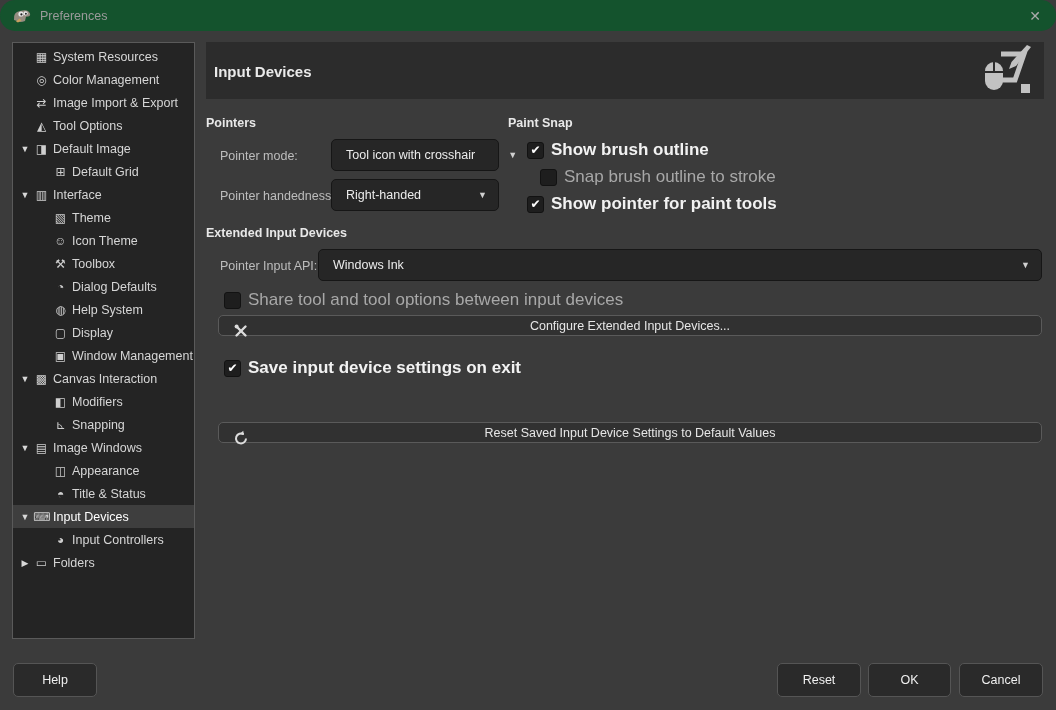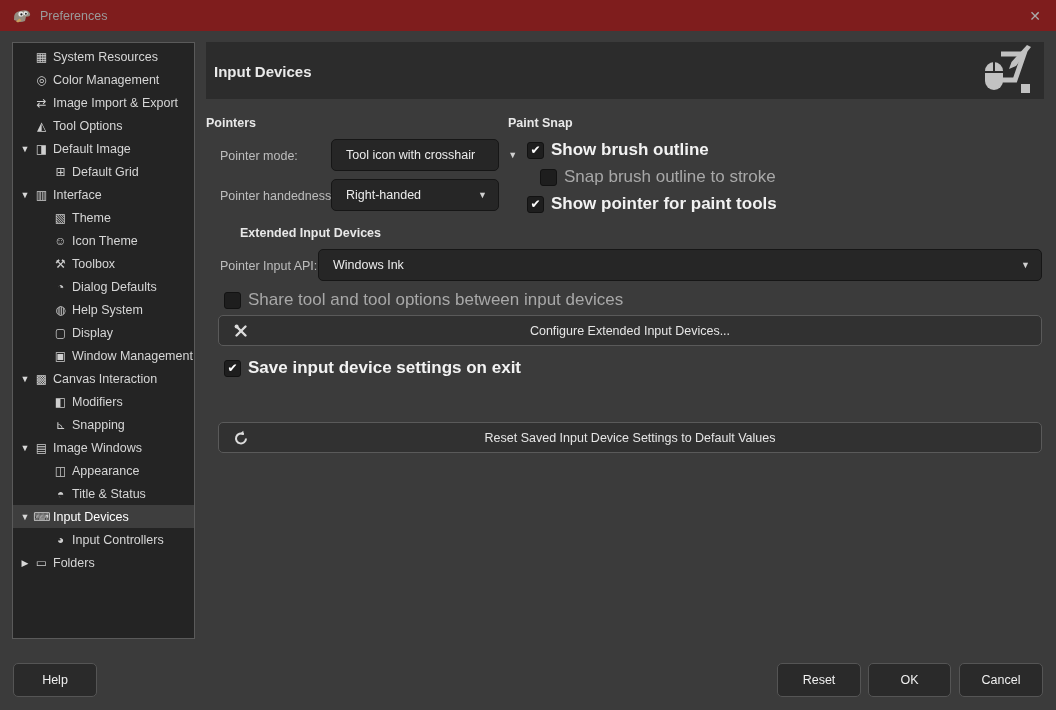--- a/index.html
+++ b/index.html
@@ -1,22 +1,22 @@
 <!DOCTYPE html>
 <html><head>
 <meta charset="utf-8">
 <style>
   * { margin:0; padding:0; box-sizing:border-box; }
   html,body { width:1056px; height:710px; }
   body { font-family:"Liberation Sans","DejaVu Sans",sans-serif; background:#3b3b3b; overflow:hidden; }
   .window { position:relative; width:1056px; height:710px; background:#3b3b3b; }
 
   
-  .titlebar { position:absolute; left:0; top:0; width:1056px; height:31px; background:#7f1d1d;
-              display:flex; align-items:center; }
+  .titlebar { position:absolute; left:0; top:0; width:1056px; height:31px; background:#14532d;
+              display:flex; align-items:center;border-radius:15px; }
   .app-icon { margin-left:12px; width:20px; height:16px; display:inline-flex; }
   .win-title { margin-left:8px; font-size:12.5px; color:#9a9a9a; }
   .close-btn { position:absolute; right:6px; top:0; width:30px; height:31px; display:flex;
                align-items:center; justify-content:center; color:#ababab; font-size:14px; cursor:default; }
 
   
   .sidebar { position:absolute; left:12px; top:42px; width:183px; height:597px;
              background:#242424; border:1px solid #5a5a5a; overflow:hidden; padding-top:2px; }
   .trow { display:flex; align-items:center; height:23px; padding-left:4px; cursor:default; }
   .trow.selected { background:#3e3e3e; }
@@ -44,21 +44,21 @@
   
   .cbrow { position:absolute; display:flex; align-items:center; cursor:default; }
   .cb { width:17px; height:17px; background:#1e1e1e; border:1px solid #121212; border-radius:3px;
         display:flex; align-items:center; justify-content:center; flex:0 0 17px; }
   .cb .mark { display:none; color:#ffffff; font-size:12px; line-height:1; margin-top:-1px; }
   .cbrow.checked .cb .mark { display:block; }
   .cb-label { margin-left:7px; font-size:17px; color:#a8a8a8; white-space:nowrap; }
   .cbrow.checked .cb-label { color:#f2f2f2; font-weight:bold; }
 
   
-  .wbtn { position:absolute; left:218px; width:824px; height:31px; background:#313131;
+  .wbtn { position:absolute; left:218px; width:824px; height:21px; background:#313131;
           border:1px solid #5a5a5a; border-radius:5px; display:flex; align-items:center;
           justify-content:center; font-size:12.5px; color:#e6e6e6; cursor:default; }
   .wbtn .wbtn-icon { position:absolute; left:14px; top:7px; width:16px; height:16px; display:inline-flex; }
 
   
   .fbtn { position:absolute; top:663px; height:34px; background:#2a2a2a; border:1px solid #555555;
           border-radius:5px; display:flex; align-items:center; justify-content:center;
           font-size:12.5px; color:#f0f0f0; cursor:default; }
 </style>
 </head>
@@ -239,21 +239,21 @@
     <span class="cb"></span>
     <span class="cb-label">Snap brush outline to stroke</span>
   </div>
   <div class="cbrow checked" style="left:527px; top:194px;">
     <span class="cb">
         <span class="mark">✔</span>
       </span>
     <span class="cb-label">Show pointer for paint tools</span>
   </div>
 
-  <div class="sec-title" style="left:206px; top:226px;margin-left:34px;">Extended Input Devices</div>
+  <div class="sec-title" style="left:206px; top:226px;">Extended Input Devices</div>
 
   <div class="f-label" style="left:220px; top:259px;">Pointer Input API:</div>
   <div class="dropdown" style="left:318px; top:249px; width:724px; height:32px;">
     <span class="dd-val">Windows Ink</span>
     <span class="dd-arrow">▼</span>
   </div>
 
   <div class="cbrow" style="left:224px; top:290px;">
     <span class="cb"></span>
     <span class="cb-label">Share tool and tool options between input devices</span>

